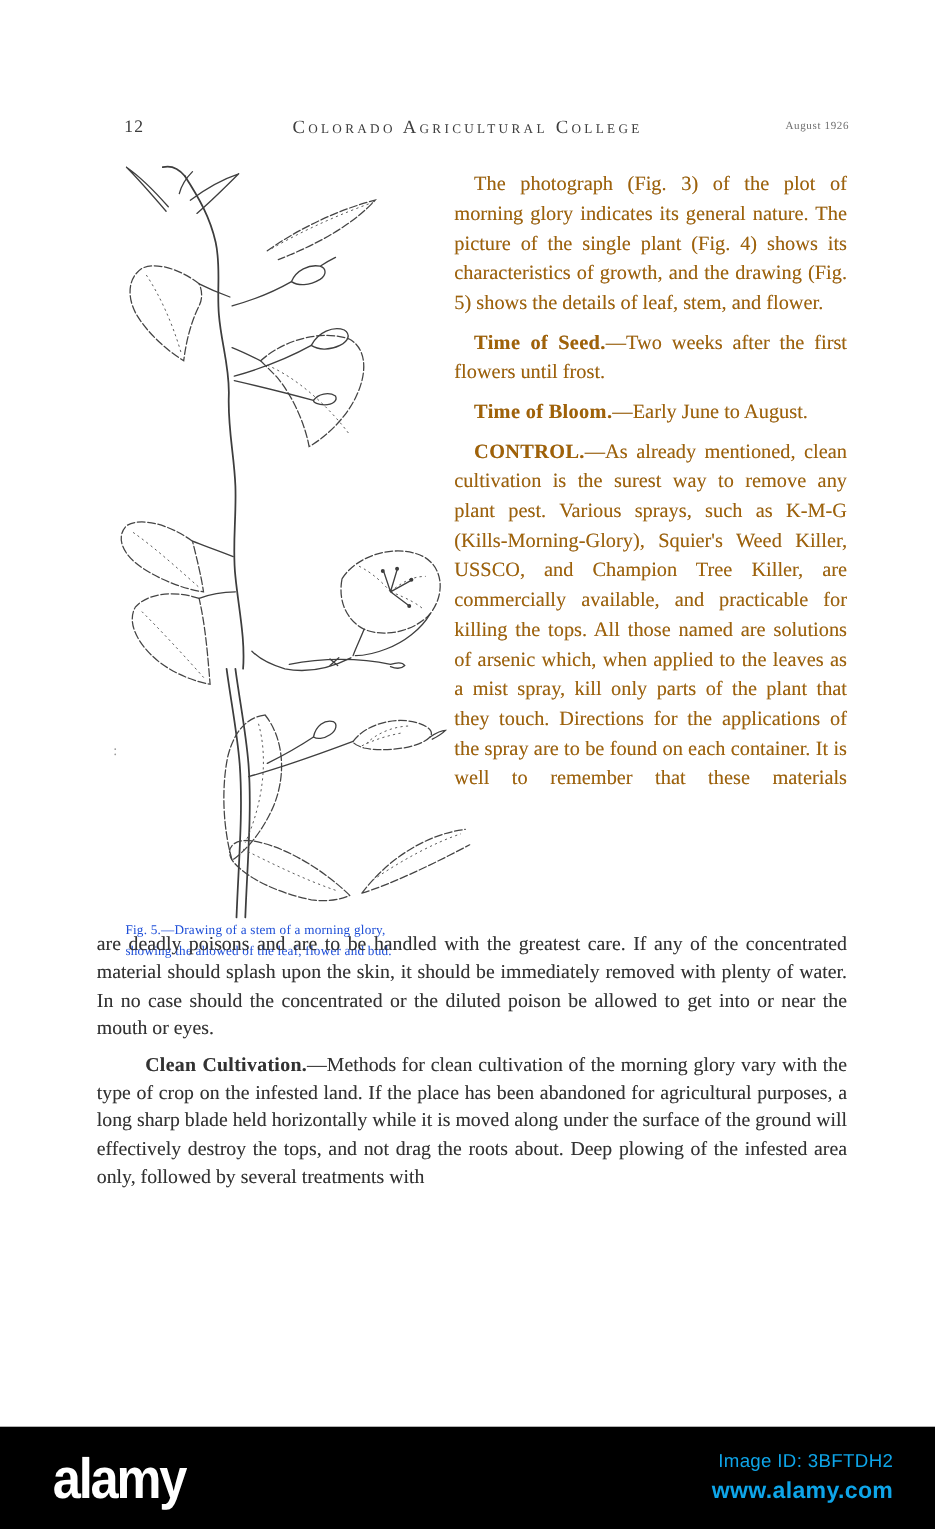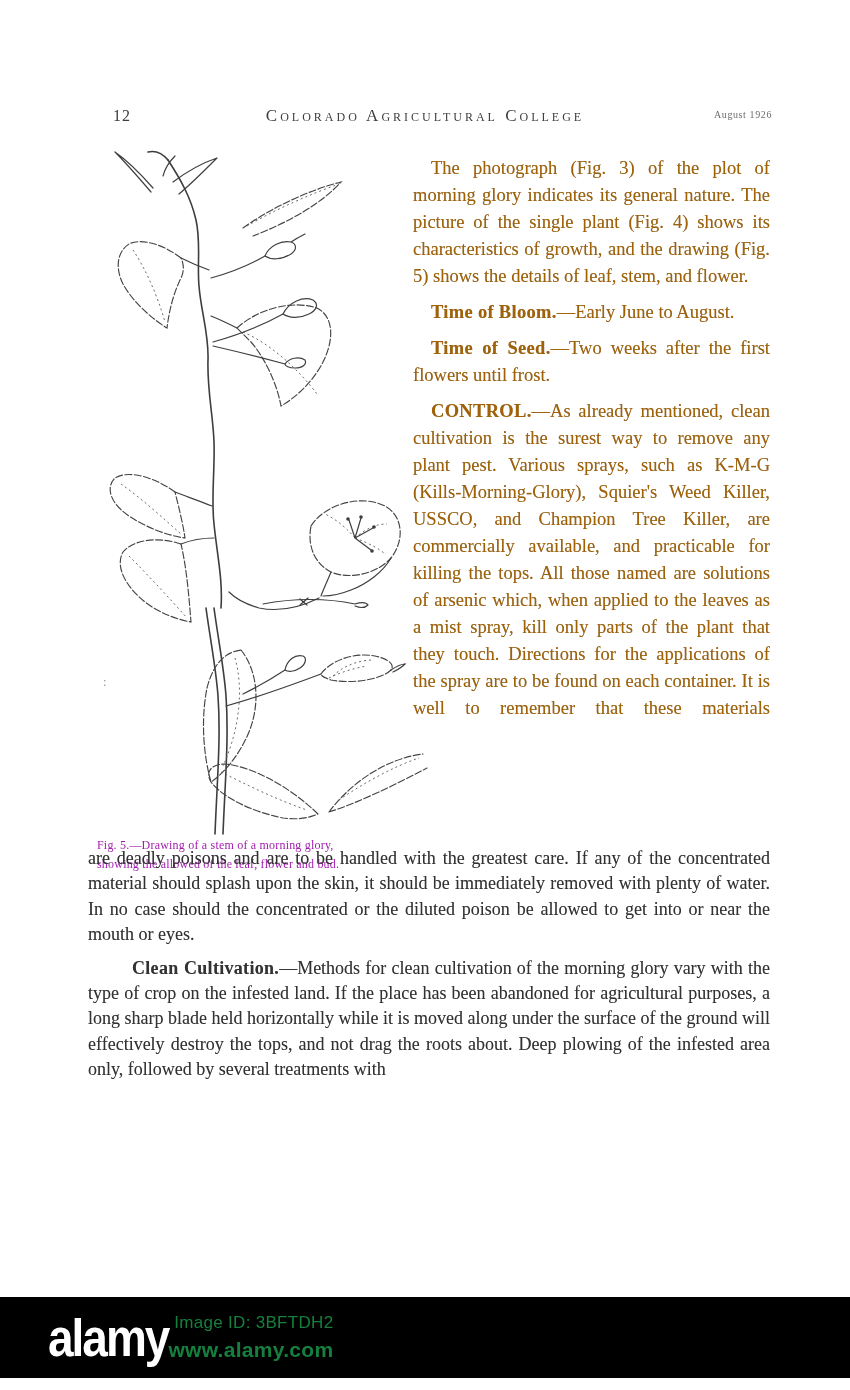--- a/index.html
+++ b/index.html
@@ -12,52 +12,52 @@
   .hdr-num{position:absolute;left:113px;top:107px;font-size:16px;color:#3c3c3c;letter-spacing:1px;}
   .hdr-title{
     position:absolute;left:0;right:0;top:106px;text-align:center;
     font-variant:small-caps;font-size:17px;letter-spacing:3px;color:#3e3e3e;
   }
   .hdr-date{position:absolute;right:78px;top:109px;font-size:10px;color:#6d6d6d;letter-spacing:0.6px;}
   
   .figure{position:absolute;left:93px;top:146px;width:336px;height:692px;}
   .figure svg{width:100%;height:100%;}
   .fig-caption{
-    position:absolute;left:97px;top:836px;width:322px;
-    font-size:12px;line-height:1.55;color:#a21caf;letter-spacing:0.2px;
+    position:absolute;left:114px;top:836px;width:322px;
+    font-size:12px;line-height:1.55;color:#1d4ed8;letter-spacing:0.2px;
   }
   .scan-mark{position:absolute;left:103px;top:674px;font-size:13px;color:#979797;}
   
   .rcol{
     position:absolute;left:413px;top:155px;width:357px;
     font-size:18.5px;line-height:27px;text-align:justify;color:#a16207;
     text-shadow:0 0 0.5px rgba(40,40,40,0.35);
   }
   .rcol p{margin:0 0 9px 0;text-indent:18px;}
   .rcol p.force-just{text-align-last:justify;}
   .bcol{
     position:absolute;left:88px;top:846px;width:682px;
     font-size:18px;line-height:25.4px;text-align:justify;color:#323232;
     text-shadow:0 0 0.5px rgba(40,40,40,0.35);
   }
   .bcol p{margin:0 0 8px 0;}
   .bcol p.indent{text-indent:44px;}
   b.lead{font-weight:bold;letter-spacing:0.3px;}
   
   .wm-bar{
-    position:absolute;left:0;top:1297px;width:850px;height:81px;background:#000000;
-    display:flex;align-items:center;
+    position:absolute;left:0;top:1297px;width:850px;height:93px;background:#000000;
+    display:flex;align-items:center;justify-content:space-between;
     box-sizing:border-box;padding:0 38px 0 48px;
     font-family:"Liberation Sans", sans-serif;
   }
   .wm-logo{
     color:#ffffff;font-weight:700;font-size:46px;letter-spacing:-2px;
     transform:scaleY(1.12);line-height:1;
   }
-  .wm-right{text-align:right;color:#15803d;}
+  .wm-right{text-align:right;color:#0ea5e9;}
   .wm-id{font-size:17px;font-weight:400;margin-bottom:5px;letter-spacing:0.3px;}
   .wm-url{font-size:21px;font-weight:700;letter-spacing:0.3px;}
   
   .st{stroke:#3d3d3d;fill:none;stroke-width:1.6;stroke-linecap:round;}
   .lf{stroke:#444444;fill:none;stroke-width:1.15;stroke-linecap:round;stroke-dasharray:7 2.4;}
   .vn{stroke:#5a5a5a;fill:none;stroke-width:0.9;stroke-dasharray:2 3;}
   .bd{stroke:#3f3f3f;fill:none;stroke-width:1.2;stroke-linecap:round;}
   .dt{fill:#3d3d3d;stroke:none;}
 </style>
 </head>
@@ -141,22 +141,22 @@
   </div>
 
   <div class="fig-caption">
     <div>Fig. 5.—Drawing of a stem of a morning glory,</div>
     <div>showing the allowed of the leaf, flower and bud.</div>
   </div>
   <span class="scan-mark">:</span>
 
   <div class="rcol">
     <p>The photograph (Fig. 3) of the plot of morning glory indicates its general nature. The picture of the single plant (Fig. 4) shows its characteristics of growth, and the drawing (Fig. 5) shows the details of leaf, stem, and flower.</p>
+    <p><b class="lead">Time of Seed.</b><span>—Two weeks after the first flowers until frost.</span></p>
     <p><b class="lead">Time of Bloom.</b><span>—Early June to August.</span></p>
-    <p><b class="lead">Time of Seed.</b><span>—Two weeks after the first flowers until frost.</span></p>
     <p class="force-just"><b class="lead">CONTROL.</b><span>—As already mentioned, clean cultivation is the surest way to remove any plant pest. Various sprays, such as K-M-G (Kills-Morning-Glory), Squier's Weed Killer, USSCO, and Champion Tree Killer, are commercially available, and practicable for killing the tops. All those named are solutions of arsenic which, when applied to the leaves as a mist spray, kill only parts of the plant that they touch. Directions for the applications of the spray are to be found on each container. It is well to remember that these materials</span></p>
   </div>
 
   <div class="bcol">
     <p>are deadly poisons and are to be handled with the greatest care.  If any of the concentrated material should splash upon the skin, it should be immediately removed with plenty of water.  In no case should the concentrated or the diluted poison be allowed to get into or near the mouth or eyes.</p>
     <p class="indent"><b class="lead">Clean Cultivation.</b><span>—Methods for clean cultivation of the morning glory vary with the type of crop on the infested land.  If the place has been abandoned for agricultural purposes, a long sharp blade held horizontally while it is moved along under the surface of the ground will effectively destroy the tops, and not drag the roots about.  Deep plowing of the infested area only, followed by several treatments with</span></p>
   </div>
 
   <div class="wm-bar">
     <div class="wm-logo">alamy</div>

